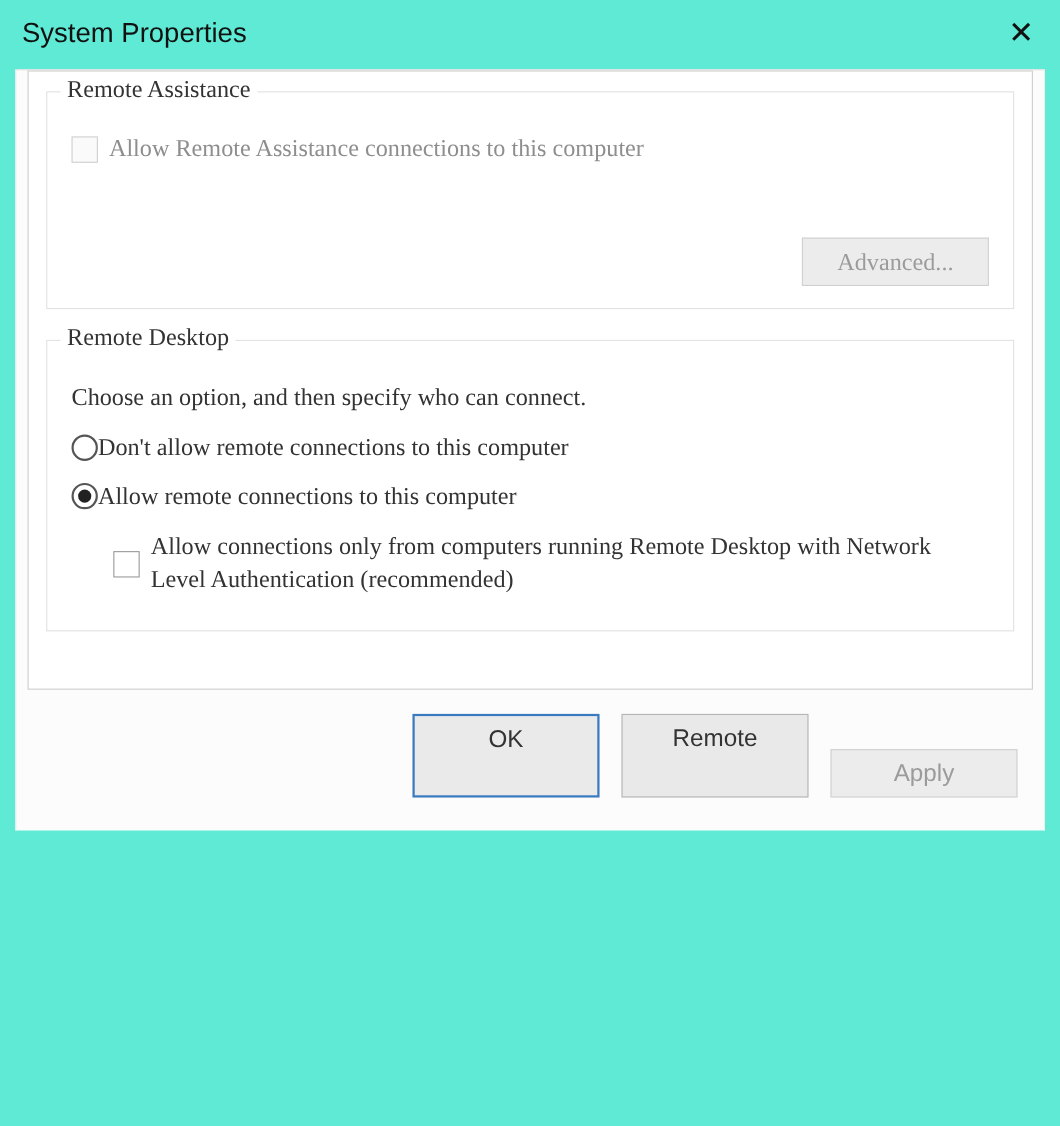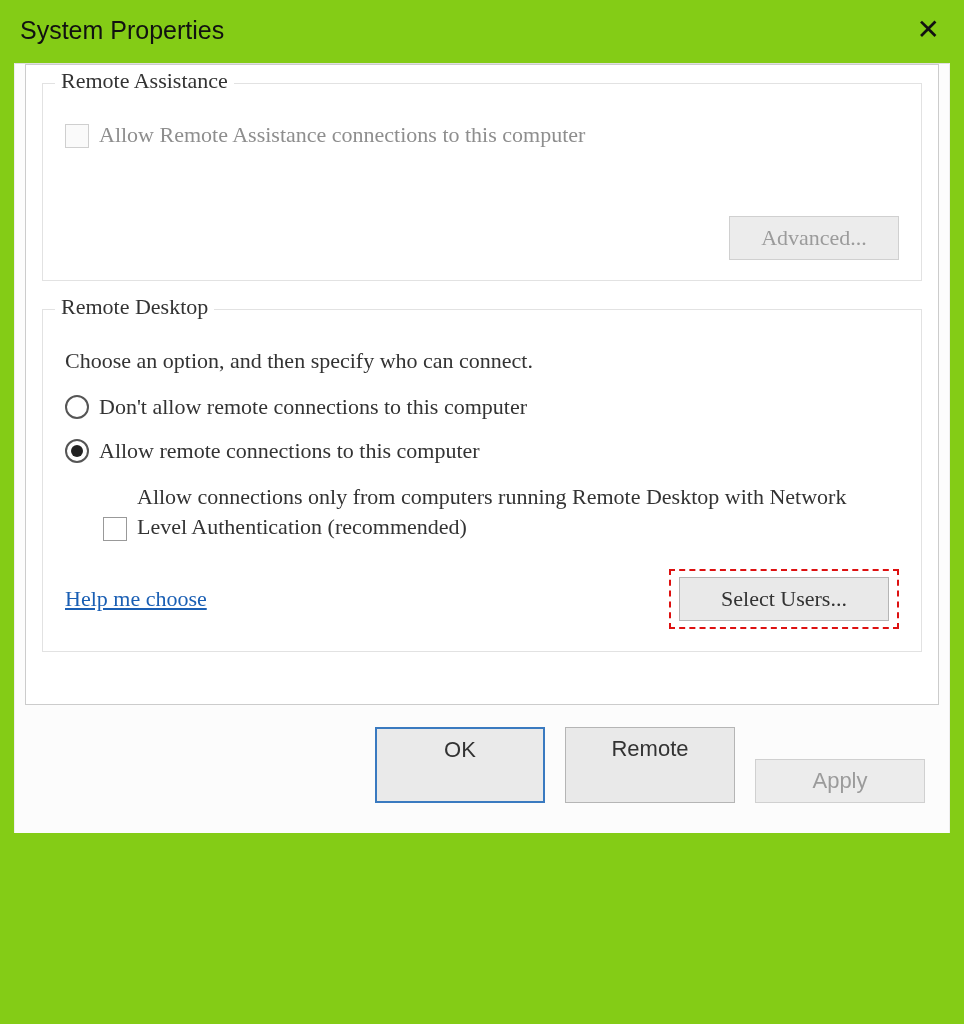--- a/index.html
+++ b/index.html
@@ -8,21 +8,21 @@
     width: 964px; height: 1024px;
     font-family: "Segoe UI", Tahoma, sans-serif;
     font-size: 22px;
     color: #222;
     background: #fff;
   }
   .window {
     width: 964px;
     height: 1024px;
     position: relative;
-    background: #84cc16;
+    background: #5eead4;
   }
   .titlebar {
     display: flex;
     justify-content: space-between;
     align-items: flex-start;
     padding: 16px 20px 10px 20px;
   }
   .title { font-size: 25px; color: #111; }
   .close-icon {
     font-size: 28px;
@@ -83,42 +83,41 @@
     top: -16px;
     left: 12px;
     background: #fff;
     padding: 0 6px;
     font-size: 22px;
     color: #333;
   }
 
   .checkbox-row {
     display: flex;
-    align-items: flex-end;
+    align-items: center;
     gap: 10px;
     margin: 10px 0;
   }
   .checkbox {
     width: 24px; height: 24px;
     border: 1px solid #999;
     background: #fff;
     flex: 0 0 24px;
     margin-top: 2px;
     cursor: pointer;
   }
   .checkbox.disabled {
     border-color: #cfcfcf;
     background: #fafafa;
     cursor: default;
   }
 
   .radio-row {
     display: flex;
     align-items: center;
-    gap: 10px;
     margin: 18px 0;
   }
   .radio {
     width: 24px; height: 24px;
     border: 2px solid #555;
     border-radius: 50%;
     background: #fff;
     position: relative;
     flex: 0 0 24px;
     cursor: pointer;
@@ -246,26 +245,20 @@
         <div class="radio-row">
           <div class="radio selected"></div>
           <div class="body-text">Allow remote connections to this computer</div>
         </div>
 
         <div class="checkbox-row nested">
           <div class="checkbox"></div>
           <div class="body-text" style="max-width:720px; line-height:1.35;">Allow connections only from computers running Remote Desktop with Network Level Authentication (recommended)</div>
         </div>
 
-        <div class="rd-bottom">
-          <span class="link">Help me choose</span>
-          <span class="highlight">
-            <span class="btn" style="min-width:210px;">Select Users...</span>
-          </span>
-        </div>
       </div>
 
     </div>
 
     <div class="dialog-buttons">
       <span class="btn primary">OK</span>
       <span class="btn">Remote</span>
       <span class="btn disabled">Apply</span>
     </div>
 

